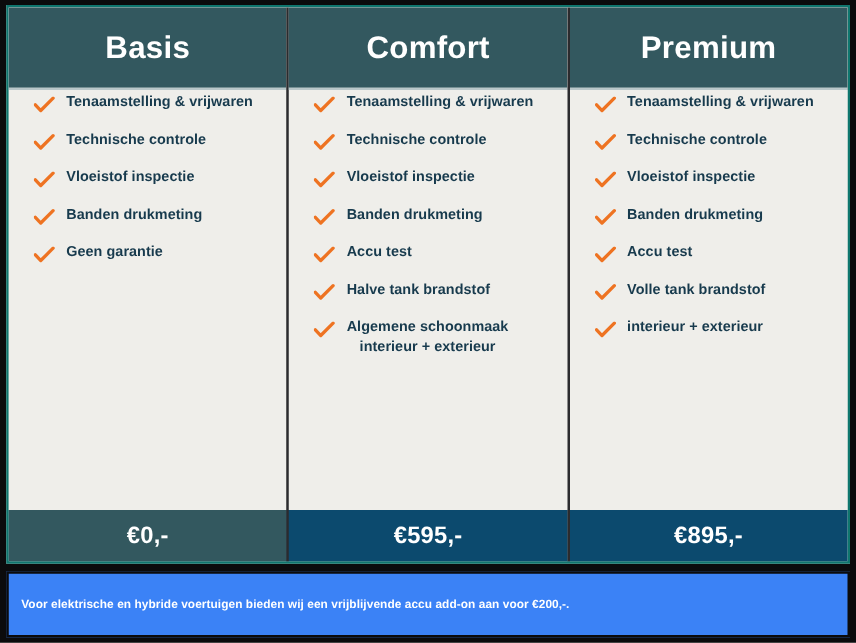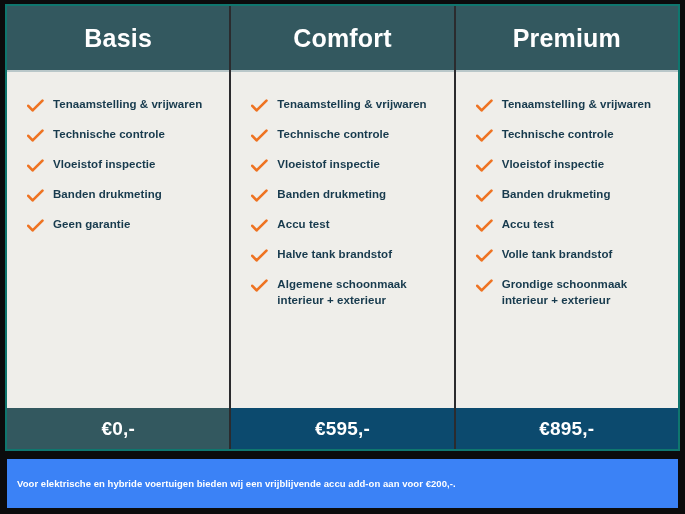--- a/index.html
+++ b/index.html
@@ -46,20 +46,21 @@
   .plan {
     flex: 1 1 0;
     display: flex;
     flex-direction: column;
     min-width: 0;
     position: relative;
     background: #efeeea;
   }
   .plan + .plan {
     border-left: 2px solid #2b2b2e;
+    text-align: center;
   }
 
   
   .plan-head {
     background: #33585f;
     height: 66px;
     display: flex;
     align-items: center;
     justify-content: center;
     box-sizing: border-box;
@@ -70,21 +71,21 @@
     font-size: 25px;
     font-weight: bold;
     letter-spacing: 0.2px;
     line-height: 1;
   }
 
   
   .features {
     list-style: none;
     margin: 0;
-    padding: 25px 10px 8px 20px;
+    padding: 3px 10px 8px 20px;
     flex: 1 1 auto;
     min-height: 0;
   }
   .feature {
     display: flex;
     align-items: flex-start;
     margin-bottom: 14px;
   }
   .check-icon {
     flex: 0 0 auto;
@@ -289,21 +290,21 @@
             <li class="feature">
               <svg viewBox="0 0 20 16" class="check-icon">
                 <path d="M1.5 7.8 L6.6 13.2 L18.2 1.6" fill="none" stroke="#ee7322" stroke-width="3.1" stroke-linecap="round" stroke-linejoin="round"></path>
               </svg>
               <span class="feature-text"><span>Volle tank brandstof</span></span>
             </li>
             <li class="feature">
               <svg viewBox="0 0 20 16" class="check-icon">
                 <path d="M1.5 7.8 L6.6 13.2 L18.2 1.6" fill="none" stroke="#ee7322" stroke-width="3.1" stroke-linecap="round" stroke-linejoin="round"></path>
               </svg>
-              <span class="feature-text"><span>Grondige schoonmaak</span><span class="sub">interieur + exterieur</span></span>
+              <span class="feature-text"><span class="sub">interieur + exterieur</span></span>
             </li>
           </ul>
       </div>
     </div>
 
     <div class="price-band">
       <div class="price-cell teal">
         <span>€0,-</span>
       </div>
       <div class="price-cell orange">

